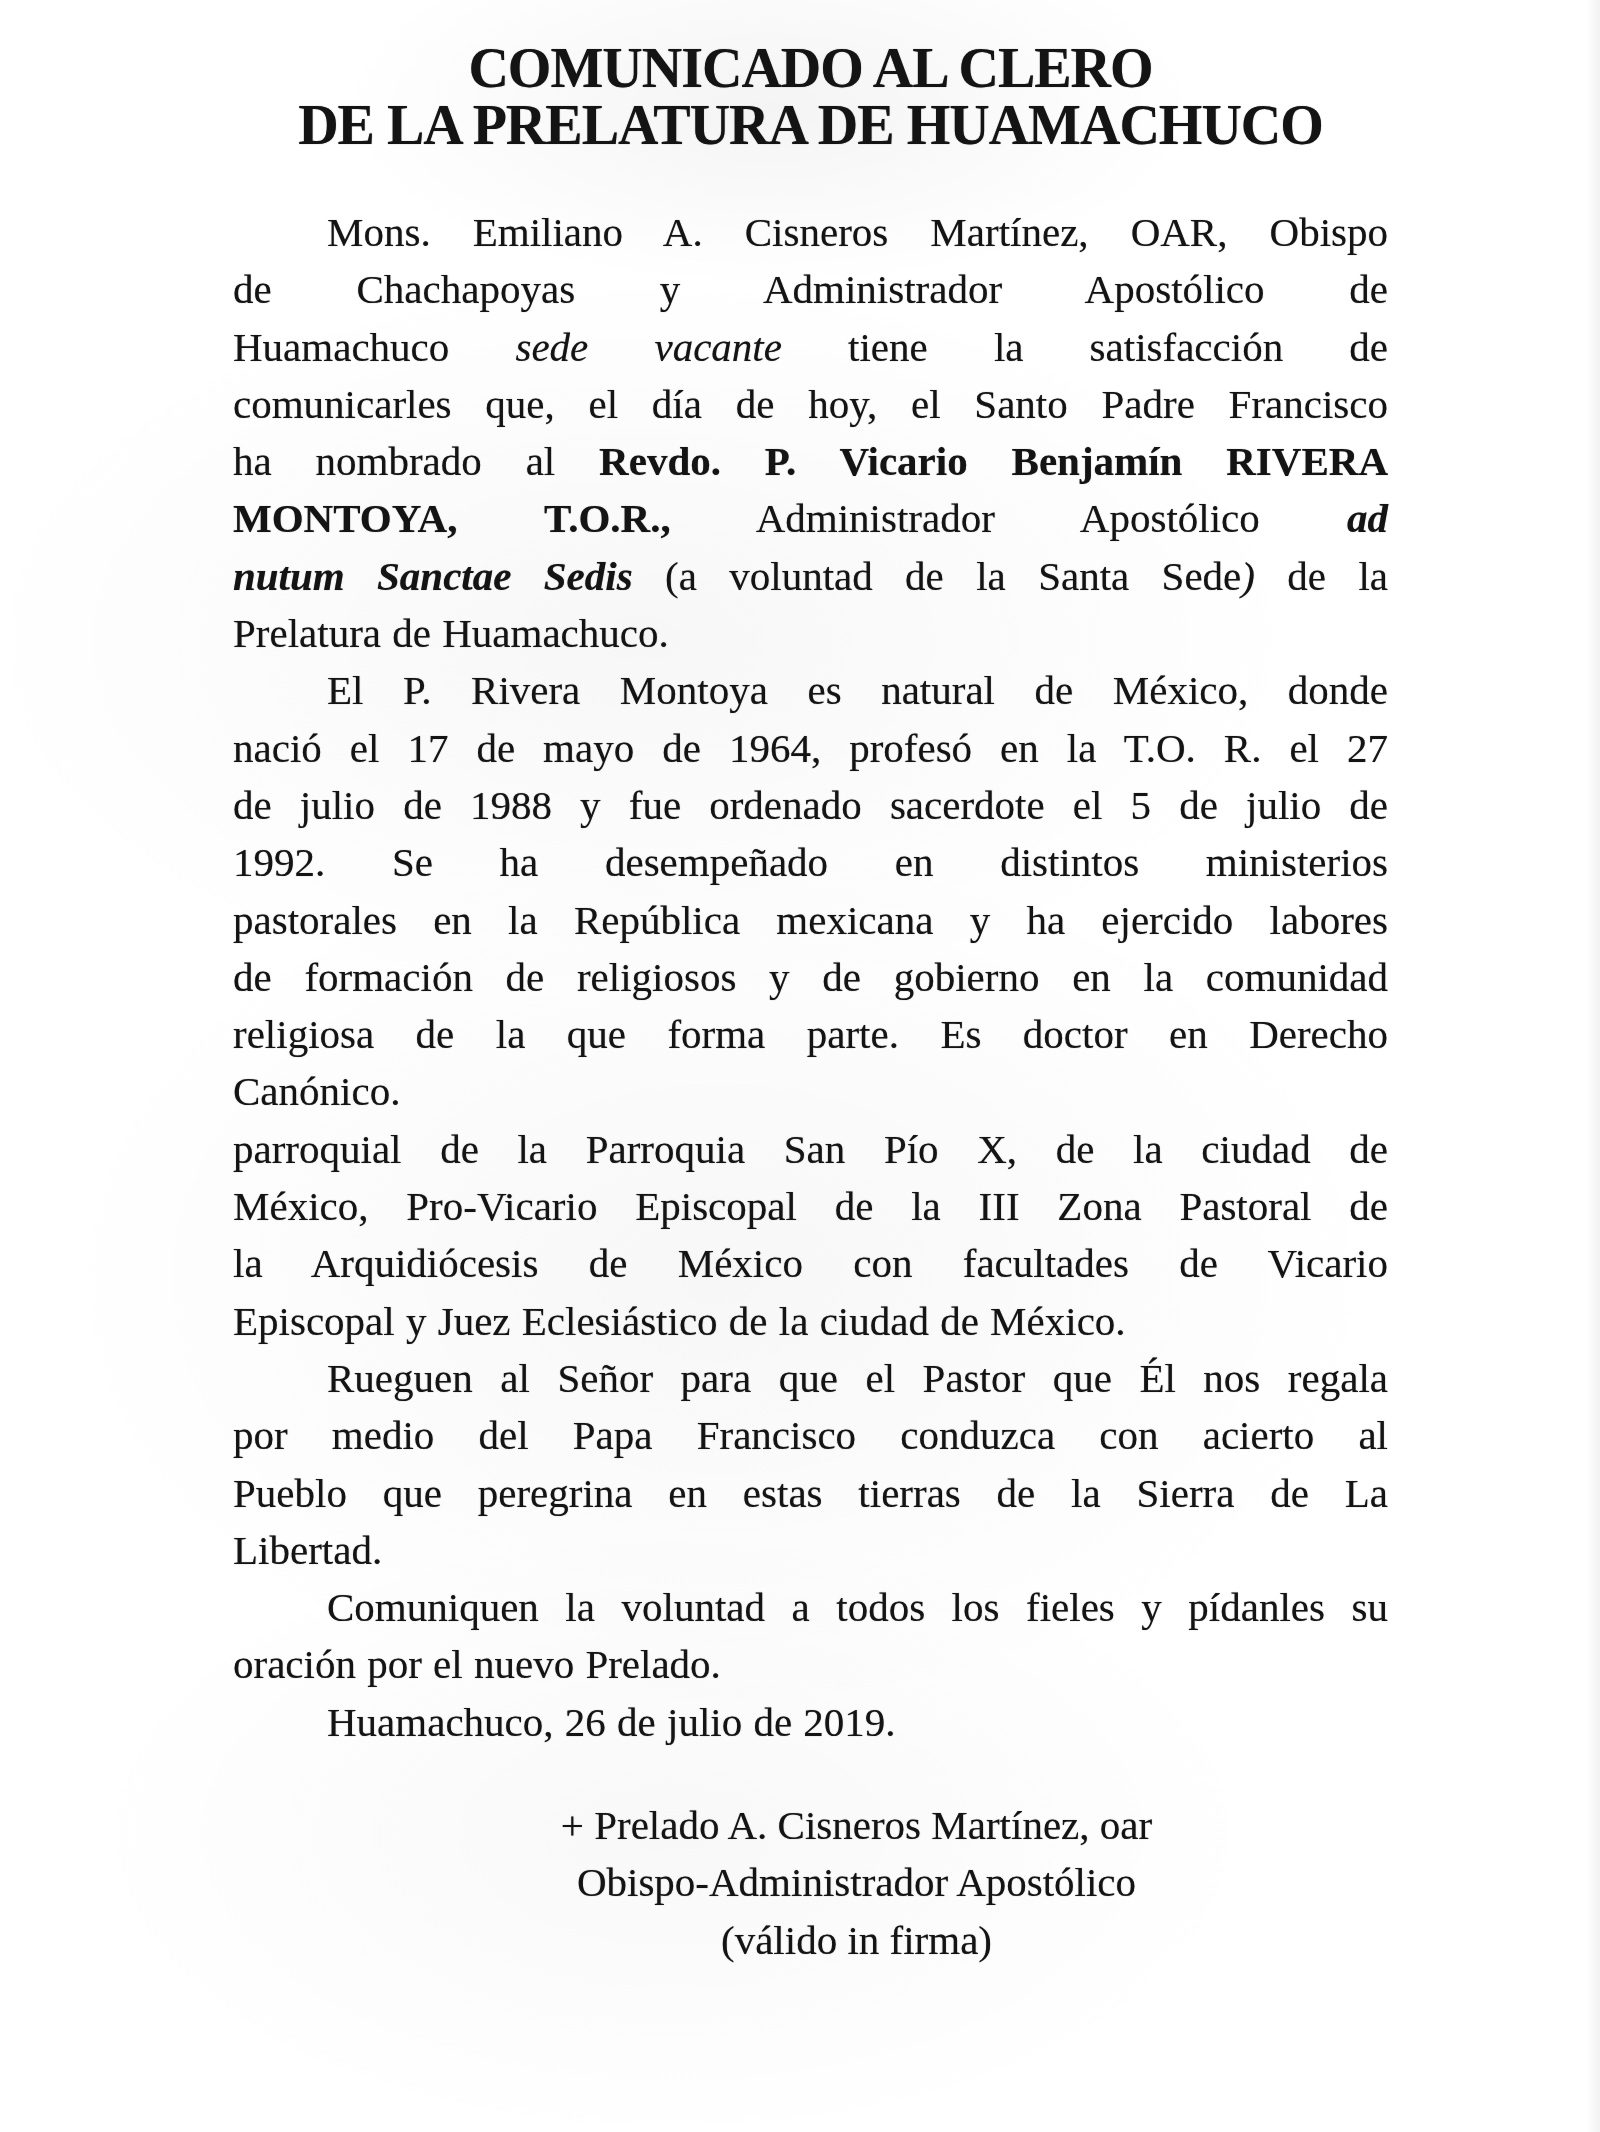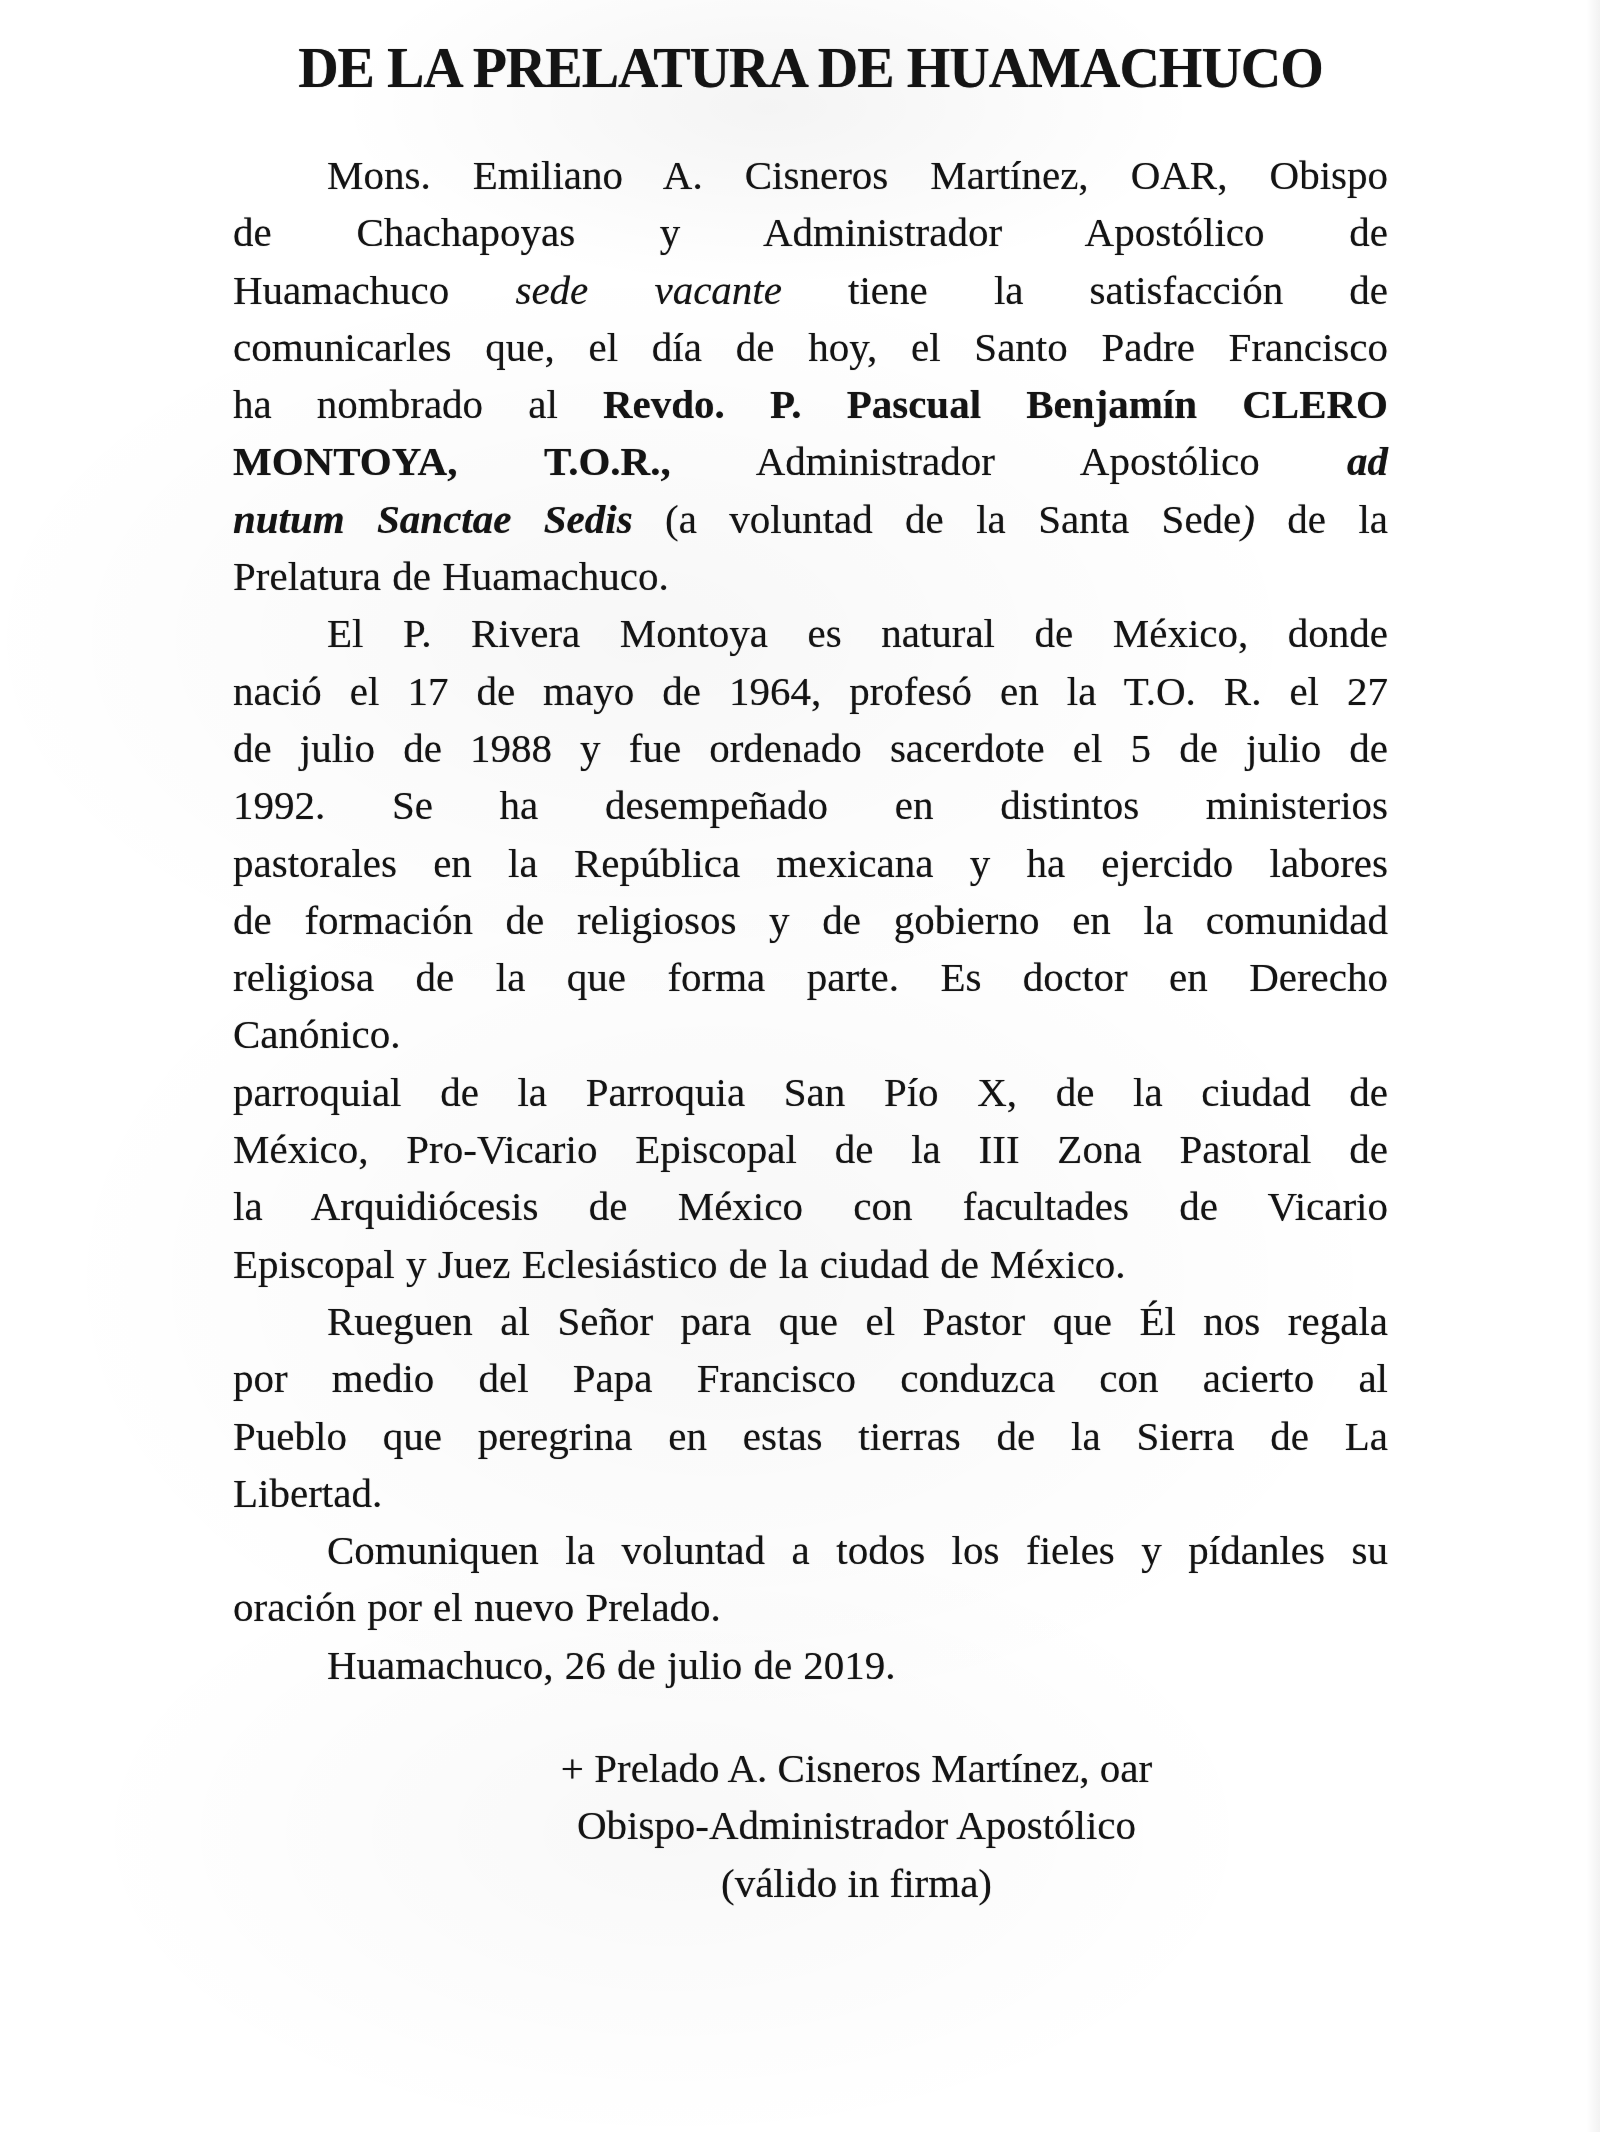--- a/index.html
+++ b/index.html
@@ -69,30 +69,31 @@
     line-height: 57.3px;
   }
 </style>
 </head>
 <body>
 
 <div class="sheet">
   <div class="doc-col scan">
 
     <div class="title">
+      <div>COMUNICADO AL CLERO</div>
       <div>DE LA PRELATURA DE HUAMACHUCO</div>
     </div>
 
     <div class="body-text">
         <div>
           <div class="line indent"><span>Mons. Emiliano A. Cisneros Martínez, OAR, Obispo</span></div>
           <div class="line"><span>de Chachapoyas y Administrador Apostólico de</span></div>
           <div class="line"><span>Huamachuco </span><span class="st-i">sede vacante</span><span> tiene la satisfacción de</span></div>
           <div class="line"><span>comunicarles que, el día de hoy, el Santo Padre Francisco</span></div>
-          <div class="line"><span>ha nombrado al </span><span class="st-b">Revdo. P. Pascual Benjamín CLERO</span></div>
+          <div class="line"><span>ha nombrado al </span><span class="st-b">Revdo. P. Vicario Benjamín RIVERA</span></div>
           <div class="line"><span class="st-b">MONTOYA, T.O.R.,</span><span> Administrador Apostólico </span><span class="st-bi">ad</span></div>
           <div class="line"><span class="st-bi">nutum Sanctae Sedis</span><span> (a voluntad de la Santa Sede</span><span class="st-i">)</span><span> de la</span></div>
           <div class="line last"><span>Prelatura de Huamachuco.</span></div>
         </div>
         <div>
           <div class="line indent"><span>El P. Rivera Montoya es natural de México, donde</span></div>
           <div class="line"><span>nació el 17 de mayo de 1964, profesó en la T.O. R. el 27</span></div>
           <div class="line"><span>de julio de 1988 y fue ordenado sacerdote el 5 de julio de</span></div>
           <div class="line"><span>1992. Se ha desempeñado en distintos ministerios</span></div>
           <div class="line"><span>pastorales en la República mexicana y ha ejercido labores</span></div>

